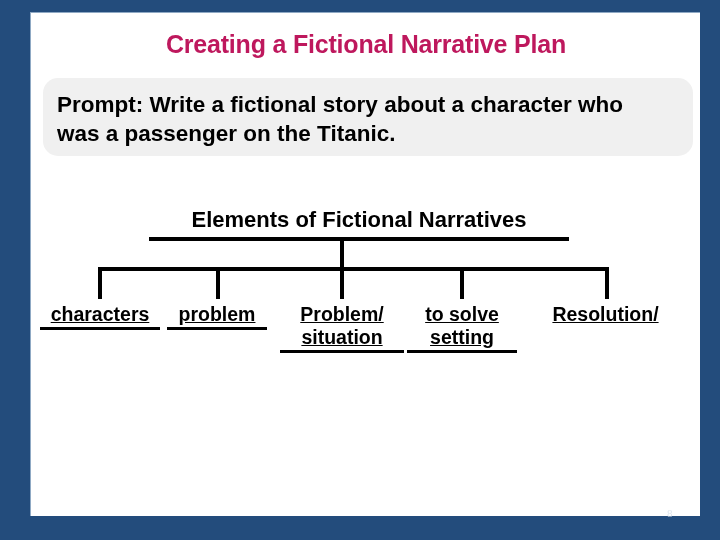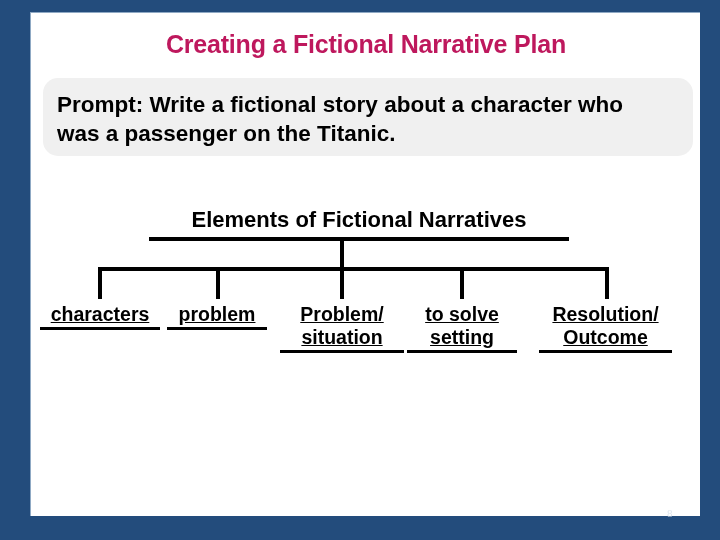--- a/index.html
+++ b/index.html
@@ -196,21 +196,20 @@
       <div class="tree-leaf" id="leaf-2" style="left:249px; width:124px;">
           <span class="leaf-line">Problem/</span>
           <span class="leaf-line underlined">situation</span>
         </div>
       <div class="tree-leaf" id="leaf-3" style="left:376px; width:110px;">
           <span class="leaf-line">to solve</span>
           <span class="leaf-line underlined">setting</span>
         </div>
       <div class="tree-leaf" id="leaf-4" style="left:508px; width:133px;">
           <span class="leaf-line">Resolution/</span>
-          <span class="leaf-line underlined">Outcome</span>
         </div>
 
     </div>
 
     <div id="page-number">8</div>
 
   </div>
 </div>
 
 </body></html>

